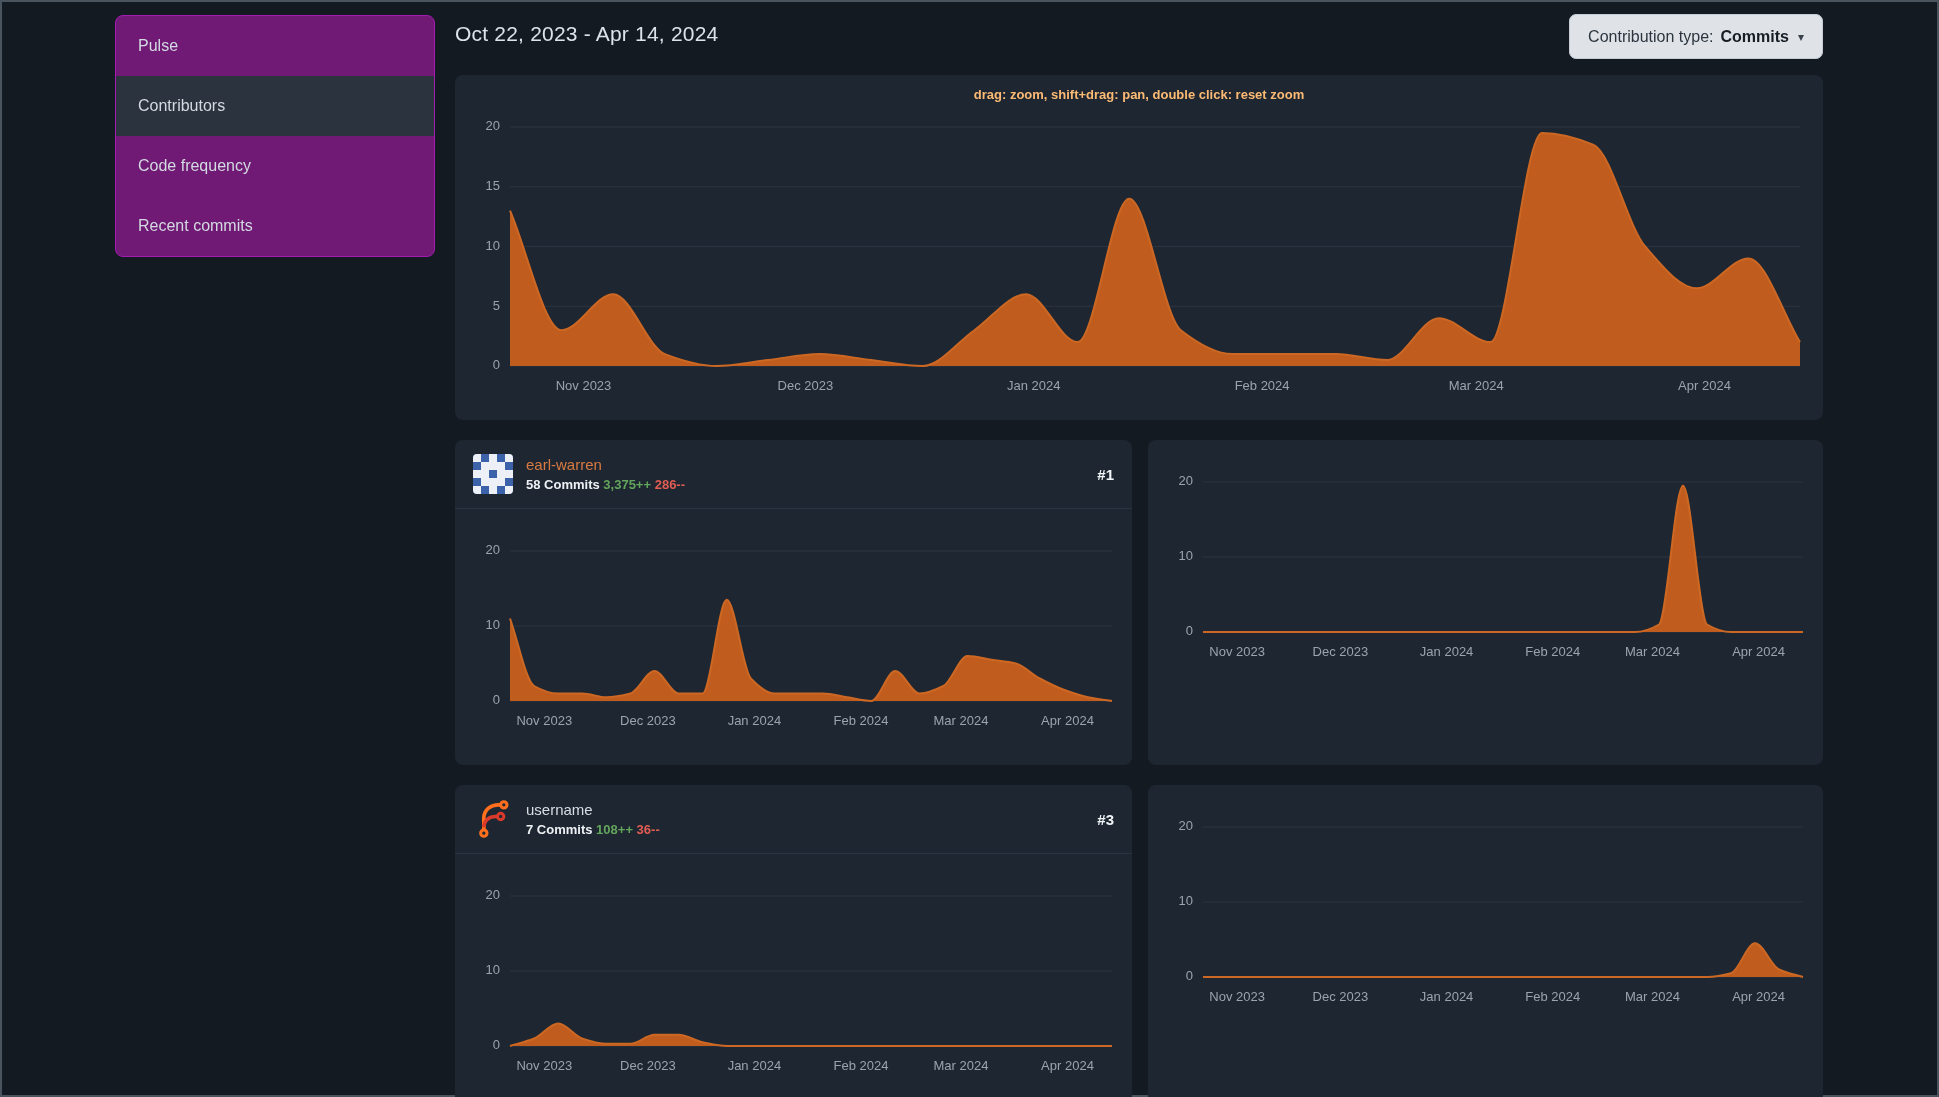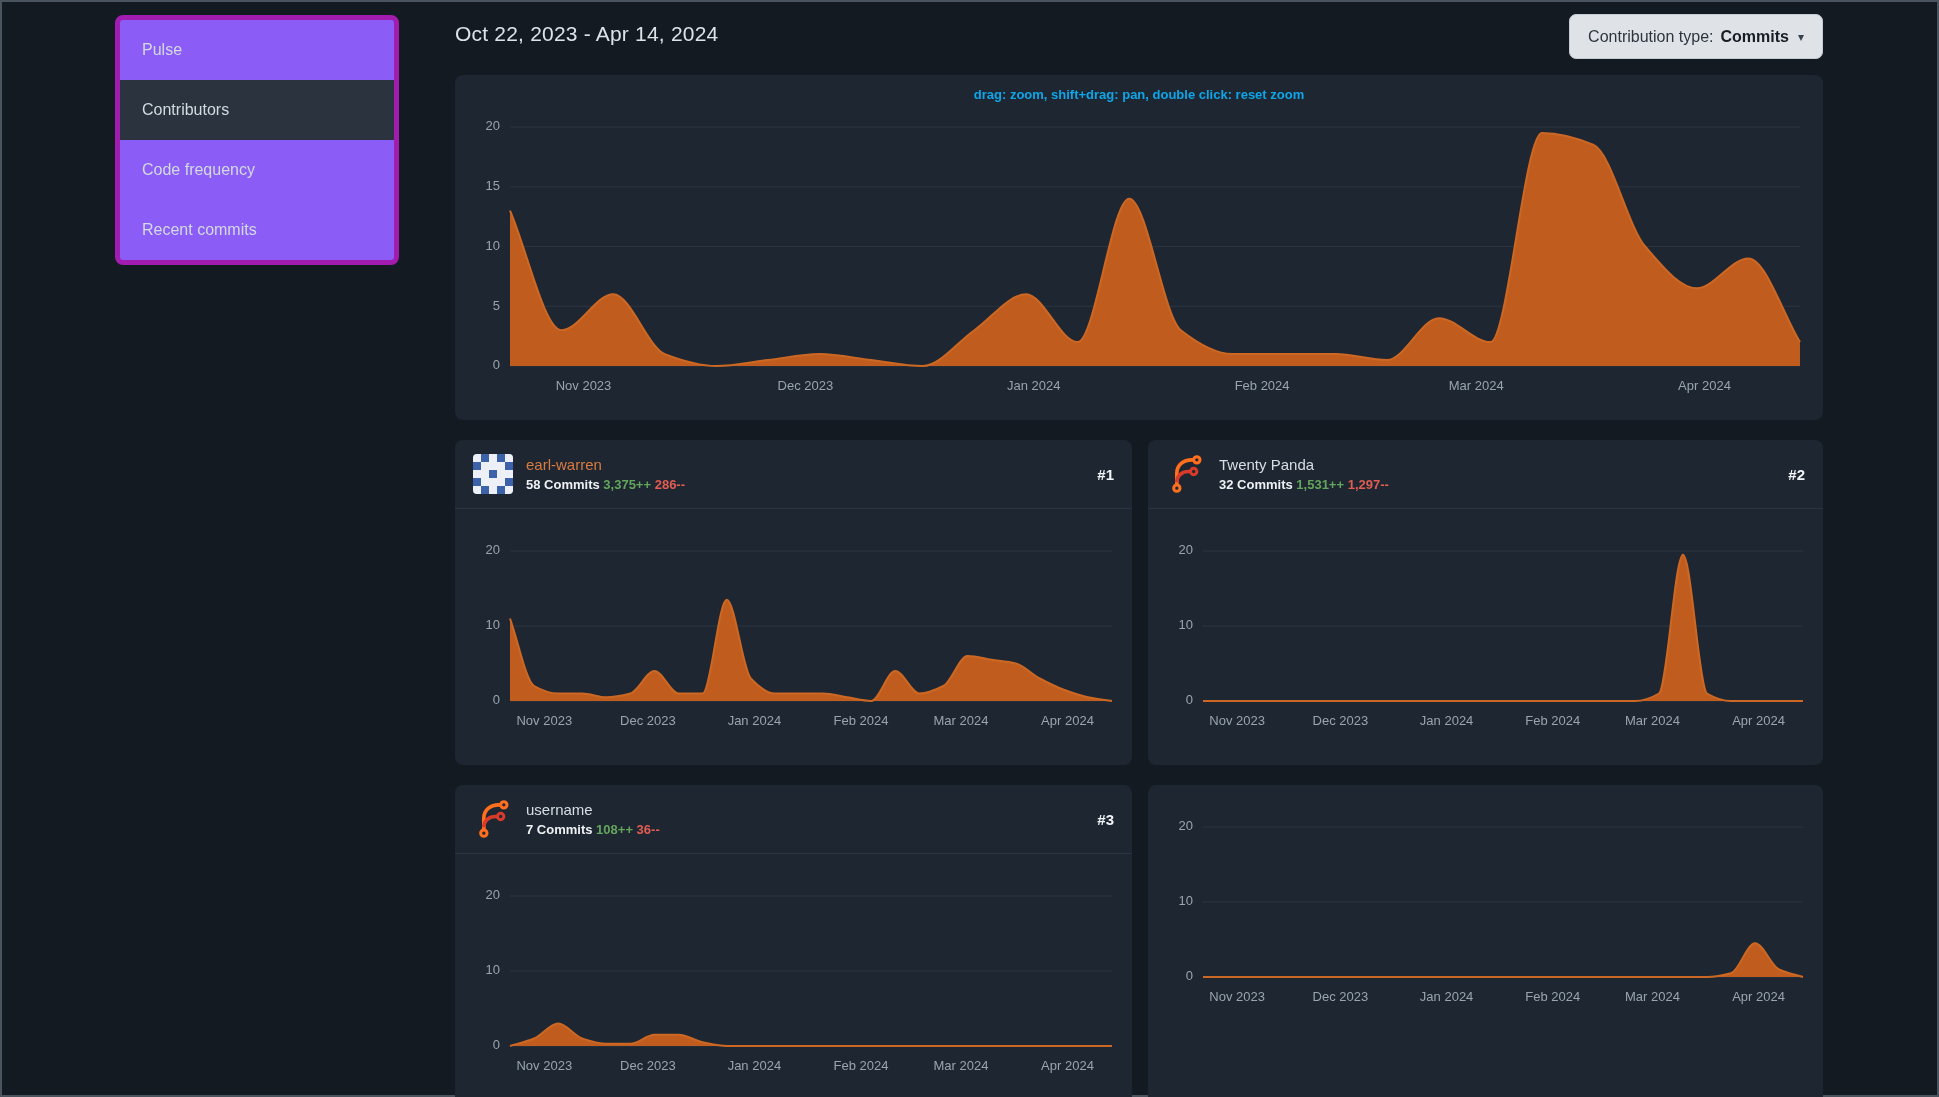--- a/index.html
+++ b/index.html
@@ -7,22 +7,22 @@
   body {
     position: relative;
     background: #141a22;
     overflow: hidden;
     font-family: "Liberation Sans", "DejaVu Sans", sans-serif;
     color: #d9dee4;
     box-shadow: inset 0 0 0 2px #4a545f;
   }
   
   .sidebar {
-    position: absolute; left:115px; top:15px; width:284px;
-    background:#8b5cf6; border:5px solid #a21caf; border-radius:8px;
+    position: absolute; left:115px; top:15px; width:320px;
+    background:#701a75; border:1px solid #a21caf; border-radius:8px;
     overflow:hidden;
   }
   .sidebar-item {
     height:60px; display:flex; align-items:center; padding:0 22px;
     font-size:16px; color:#d3dae1; cursor:pointer;
   }
   .sidebar-item.active { background:#2b333e; }
   
   .main { position:absolute; left:455px; top:14px; width:1368px; }
   .header-row { display:flex; justify-content:space-between; align-items:flex-start; }
@@ -31,21 +31,21 @@
     display:flex; align-items:center; gap:7px;
     background:#dfe3e8; color:#2c353e; border:1px solid #c6ccd3;
     border-radius:7px; padding:12px 18px; height:45px; font-size:16px;
     font-family:inherit; cursor:pointer;
   }
   .ctype-btn strong { color:#171d24; font-weight:700; }
   .caret { font-size:12px; color:#39424c; margin-left:2px; }
   
   .card { background:#1e2731; border-radius:8px; }
   .main-chart-card { margin-top:16px; height:345px; padding-top:10px; }
-  .hint { text-align:center; font-size:13px; font-weight:700; color:#0ea5e9; height:20px; line-height:20px; }
+  .hint { text-align:center; font-size:13px; font-weight:700; color:#fdba74; height:20px; line-height:20px; }
   .main-chart { height:315px; width:100%; }
   .cards-grid {
     margin-top:20px; display:grid; grid-template-columns:677px 675px;
     column-gap:16px; row-gap:20px;
   }
   .contrib-card { height:325px; }
   .card-header {
     display:flex; align-items:center; gap:13px;
     padding:14px 18px; border-bottom:1px solid #2b3440;
   }
@@ -157,40 +157,20 @@
               <text x="299.4" y="194.0" fill="#9aa4ae" font-size="13" text-anchor="middle">Jan 2024</text>
               <text x="406.0" y="194.0" fill="#9aa4ae" font-size="13" text-anchor="middle">Feb 2024</text>
               <text x="505.9" y="194.0" fill="#9aa4ae" font-size="13" text-anchor="middle">Mar 2024</text>
               <text x="612.5" y="194.0" fill="#9aa4ae" font-size="13" text-anchor="middle">Apr 2024</text>
               <path d="M 55.0 87.5 C 63.0 110.0, 71.1 150.5, 79.1 155.0 C 87.1 159.5, 95.1 162.5, 103.2 162.5 C 111.2 162.5, 119.2 162.5, 127.2 162.5 C 135.3 162.5, 143.3 166.3, 151.3 166.3 C 159.3 166.3, 167.4 164.6, 175.4 162.5 C 183.4 160.4, 191.5 140.0, 199.5 140.0 C 207.5 140.0, 215.5 162.5, 223.6 162.5 C 231.6 162.5, 239.6 162.5, 247.6 162.5 C 255.7 162.5, 263.7 68.8, 271.7 68.8 C 279.7 68.8, 287.8 139.1, 295.8 147.5 C 303.8 155.9, 311.9 162.5, 319.9 162.5 C 327.9 162.5, 335.9 162.5, 344.0 162.5 C 352.0 162.5, 360.0 162.5, 368.0 162.5 C 376.1 162.5, 384.1 165.0, 392.1 166.3 C 400.1 167.5, 408.2 170.0, 416.2 170.0 C 424.2 170.0, 432.3 140.0, 440.3 140.0 C 448.3 140.0, 456.3 162.5, 464.4 162.5 C 472.4 162.5, 480.4 159.0, 488.4 155.0 C 496.5 151.0, 504.5 125.0, 512.5 125.0 C 520.5 125.0, 528.6 127.5, 536.6 128.8 C 544.6 130.0, 552.7 130.5, 560.7 132.5 C 568.7 134.5, 576.7 143.2, 584.8 147.5 C 592.8 151.8, 600.8 155.8, 608.8 158.8 C 616.9 161.8, 624.9 164.6, 632.9 166.3 C 640.9 167.9, 649.0 168.8, 657.0 170.0 L 657.0 170.0 L 55.0 170.0 Z" fill="#c05c1d"></path>
               <path d="M 55.0 87.5 C 63.0 110.0, 71.1 150.5, 79.1 155.0 C 87.1 159.5, 95.1 162.5, 103.2 162.5 C 111.2 162.5, 119.2 162.5, 127.2 162.5 C 135.3 162.5, 143.3 166.3, 151.3 166.3 C 159.3 166.3, 167.4 164.6, 175.4 162.5 C 183.4 160.4, 191.5 140.0, 199.5 140.0 C 207.5 140.0, 215.5 162.5, 223.6 162.5 C 231.6 162.5, 239.6 162.5, 247.6 162.5 C 255.7 162.5, 263.7 68.8, 271.7 68.8 C 279.7 68.8, 287.8 139.1, 295.8 147.5 C 303.8 155.9, 311.9 162.5, 319.9 162.5 C 327.9 162.5, 335.9 162.5, 344.0 162.5 C 352.0 162.5, 360.0 162.5, 368.0 162.5 C 376.1 162.5, 384.1 165.0, 392.1 166.3 C 400.1 167.5, 408.2 170.0, 416.2 170.0 C 424.2 170.0, 432.3 140.0, 440.3 140.0 C 448.3 140.0, 456.3 162.5, 464.4 162.5 C 472.4 162.5, 480.4 159.0, 488.4 155.0 C 496.5 151.0, 504.5 125.0, 512.5 125.0 C 520.5 125.0, 528.6 127.5, 536.6 128.8 C 544.6 130.0, 552.7 130.5, 560.7 132.5 C 568.7 134.5, 576.7 143.2, 584.8 147.5 C 592.8 151.8, 600.8 155.8, 608.8 158.8 C 616.9 161.8, 624.9 164.6, 632.9 166.3 C 640.9 167.9, 649.0 168.8, 657.0 170.0" fill="none" stroke="#cd6824" stroke-width="2"></path>
             </svg></div>
       </article>
 
       <article class="card contrib-card">
-        <header class="card-header">
-          <span class="avatar">
-            <svg viewBox="0 0 24 24" width="40" height="40" fill="none">
-              <path d="M6.5 19 V11.5 C6.5 6.5 10.5 3.5 15.5 3.5 H16.6" stroke="#ff6f1e" stroke-width="2.2"></path>
-              <path d="M6.5 17 C6.5 12.8 9.8 10.5 13.5 10.5 H14.6" stroke="#d93a2a" stroke-width="2.2"></path>
-              <circle cx="18.5" cy="3.5" r="1.9" stroke="#ff6f1e" stroke-width="1.8"></circle>
-              <circle cx="16.6" cy="10.5" r="1.9" stroke="#d93a2a" stroke-width="1.8"></circle>
-              <circle cx="6.5" cy="20.5" r="1.9" stroke="#ff6f1e" stroke-width="1.8"></circle>
-            </svg>
-          </span>
-          <div class="who">
-            <a class="contrib-name">Twenty Panda</a>
-            <div class="contrib-stats">
-              <span>32 Commits</span>
-              <span class="adds">1,531++</span>
-              <span class="dels">1,297--</span>
-            </div>
-          </div>
-          <div class="rank">#2</div>
-        </header>
         <div class="card-chart"><svg width="675" height="225" font-family="Liberation Sans, DejaVu Sans, sans-serif">
               <line x1="55" y1="170.0" x2="655" y2="170.0" stroke="#2b3440" stroke-width="1"></line>
               <text x="45" y="170.0" fill="#9aa4ae" font-size="13" text-anchor="end" dominant-baseline="middle">0</text>
               <line x1="55" y1="95.0" x2="655" y2="95.0" stroke="#2b3440" stroke-width="1"></line>
               <text x="45" y="95.0" fill="#9aa4ae" font-size="13" text-anchor="end" dominant-baseline="middle">10</text>
               <line x1="55" y1="20.0" x2="655" y2="20.0" stroke="#2b3440" stroke-width="1"></line>
               <text x="45" y="20.0" fill="#9aa4ae" font-size="13" text-anchor="end" dominant-baseline="middle">20</text>
               <text x="89.2" y="194.0" fill="#9aa4ae" font-size="13" text-anchor="middle">Nov 2023</text>
               <text x="192.4" y="194.0" fill="#9aa4ae" font-size="13" text-anchor="middle">Dec 2023</text>
               <text x="298.6" y="194.0" fill="#9aa4ae" font-size="13" text-anchor="middle">Jan 2024</text>

